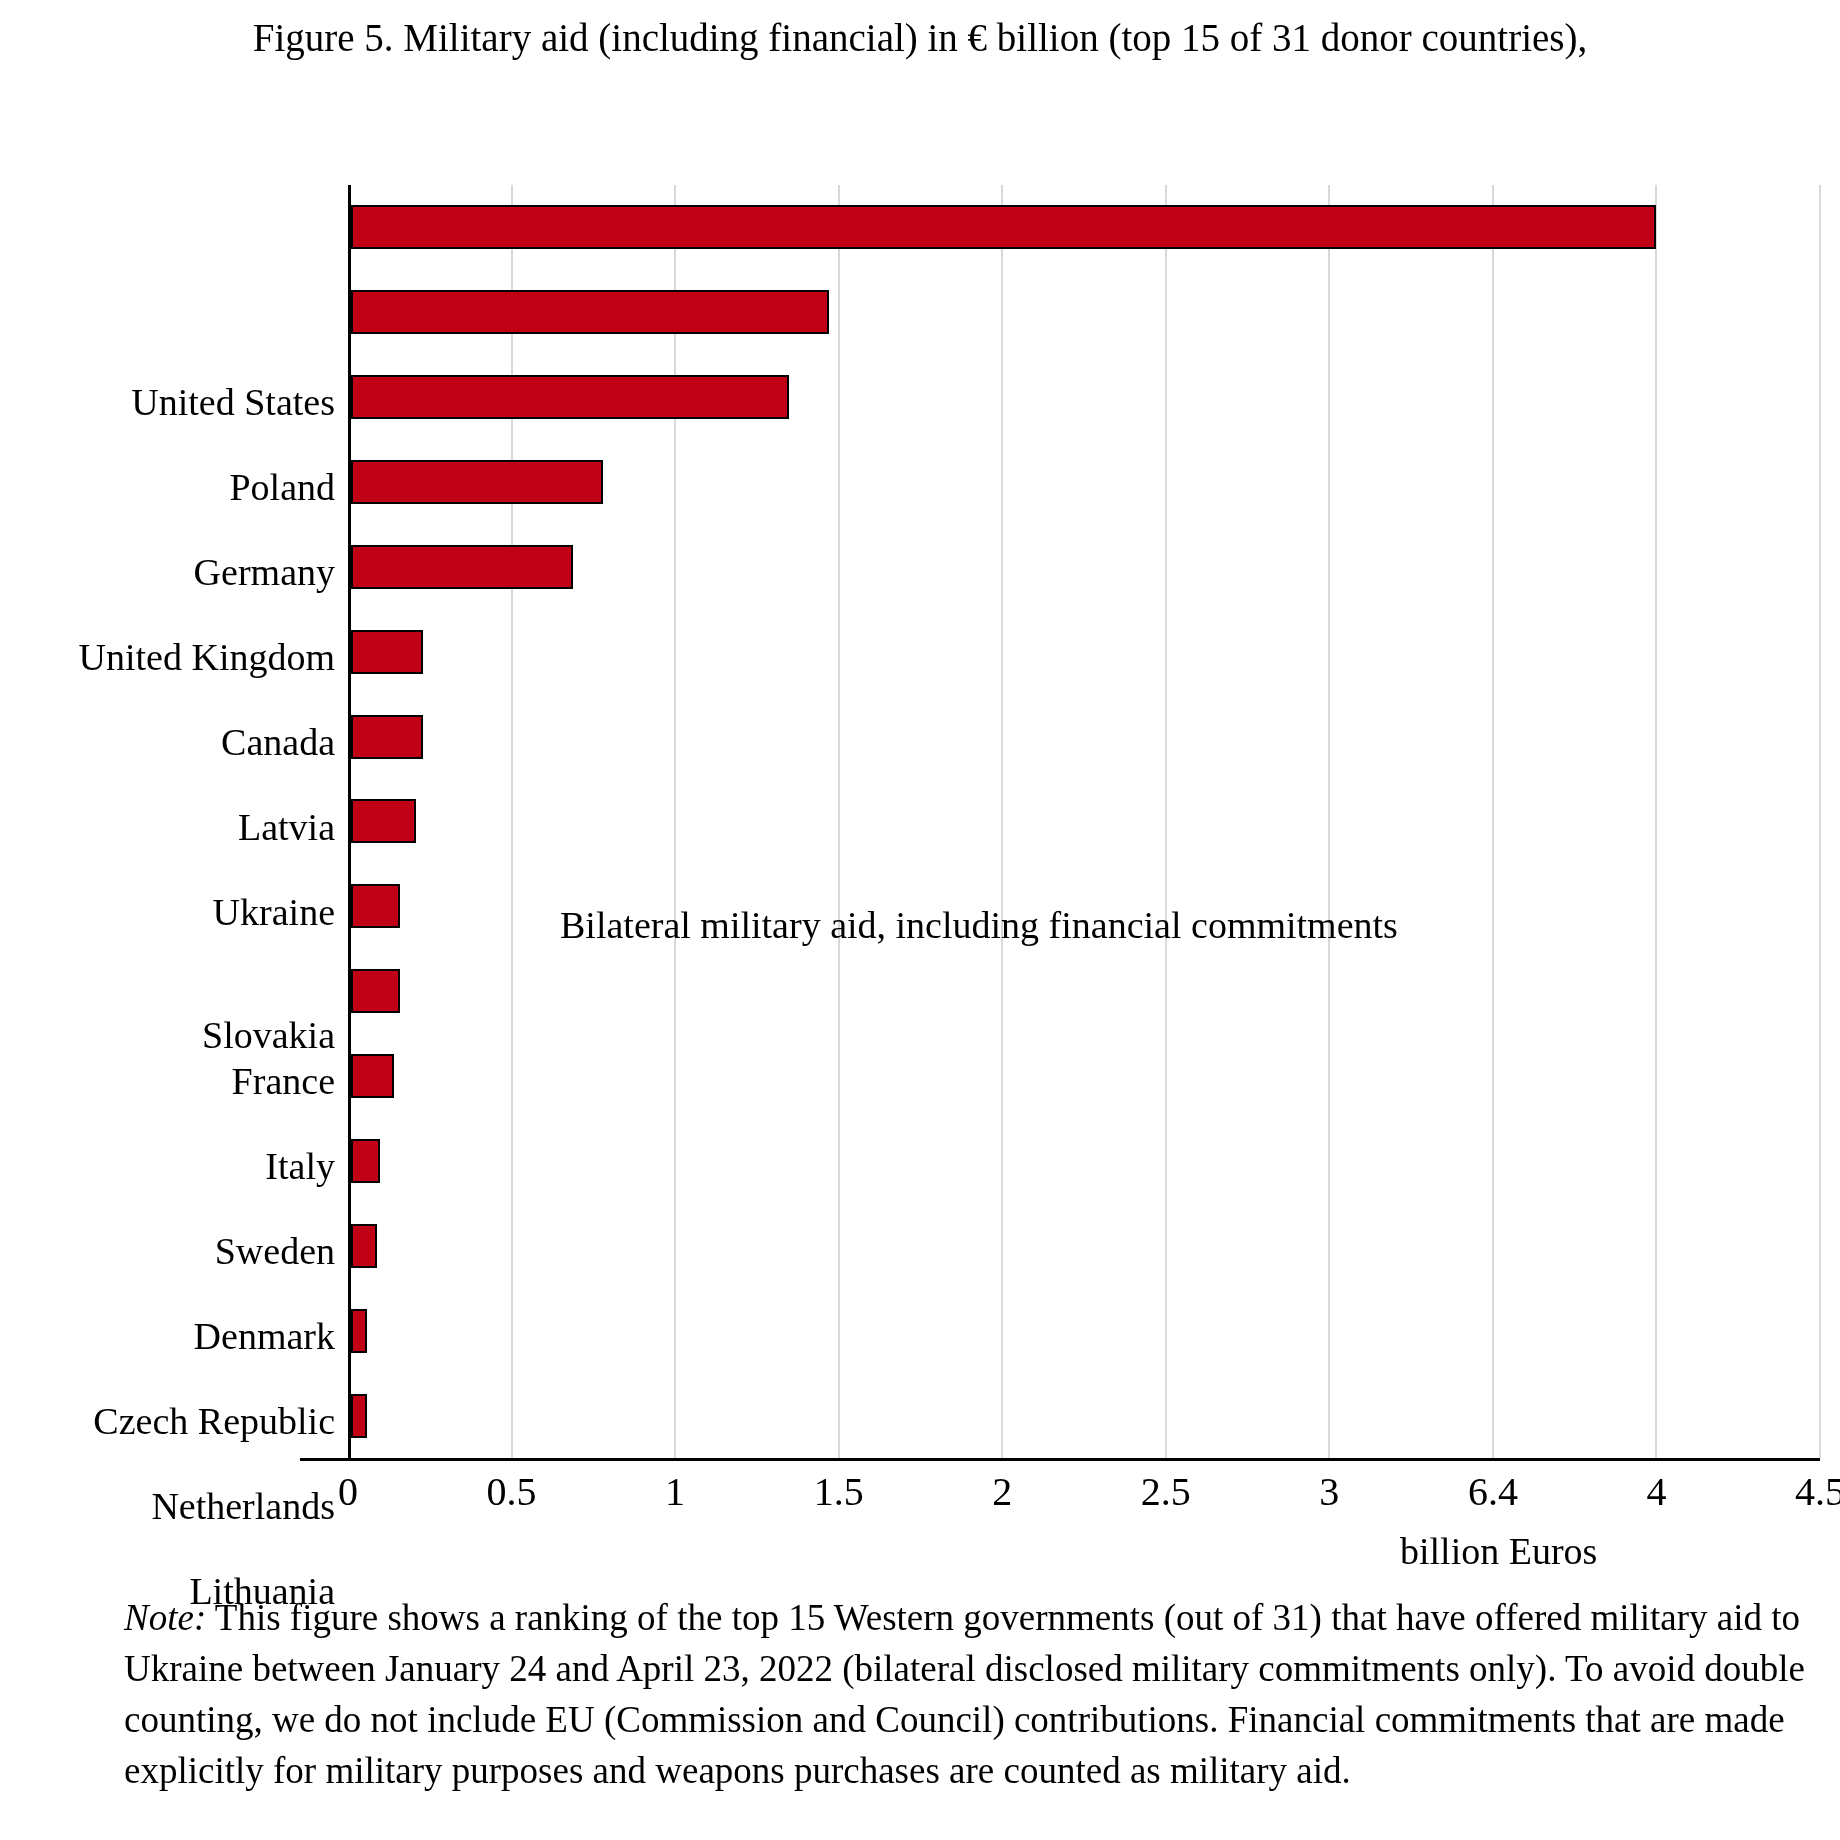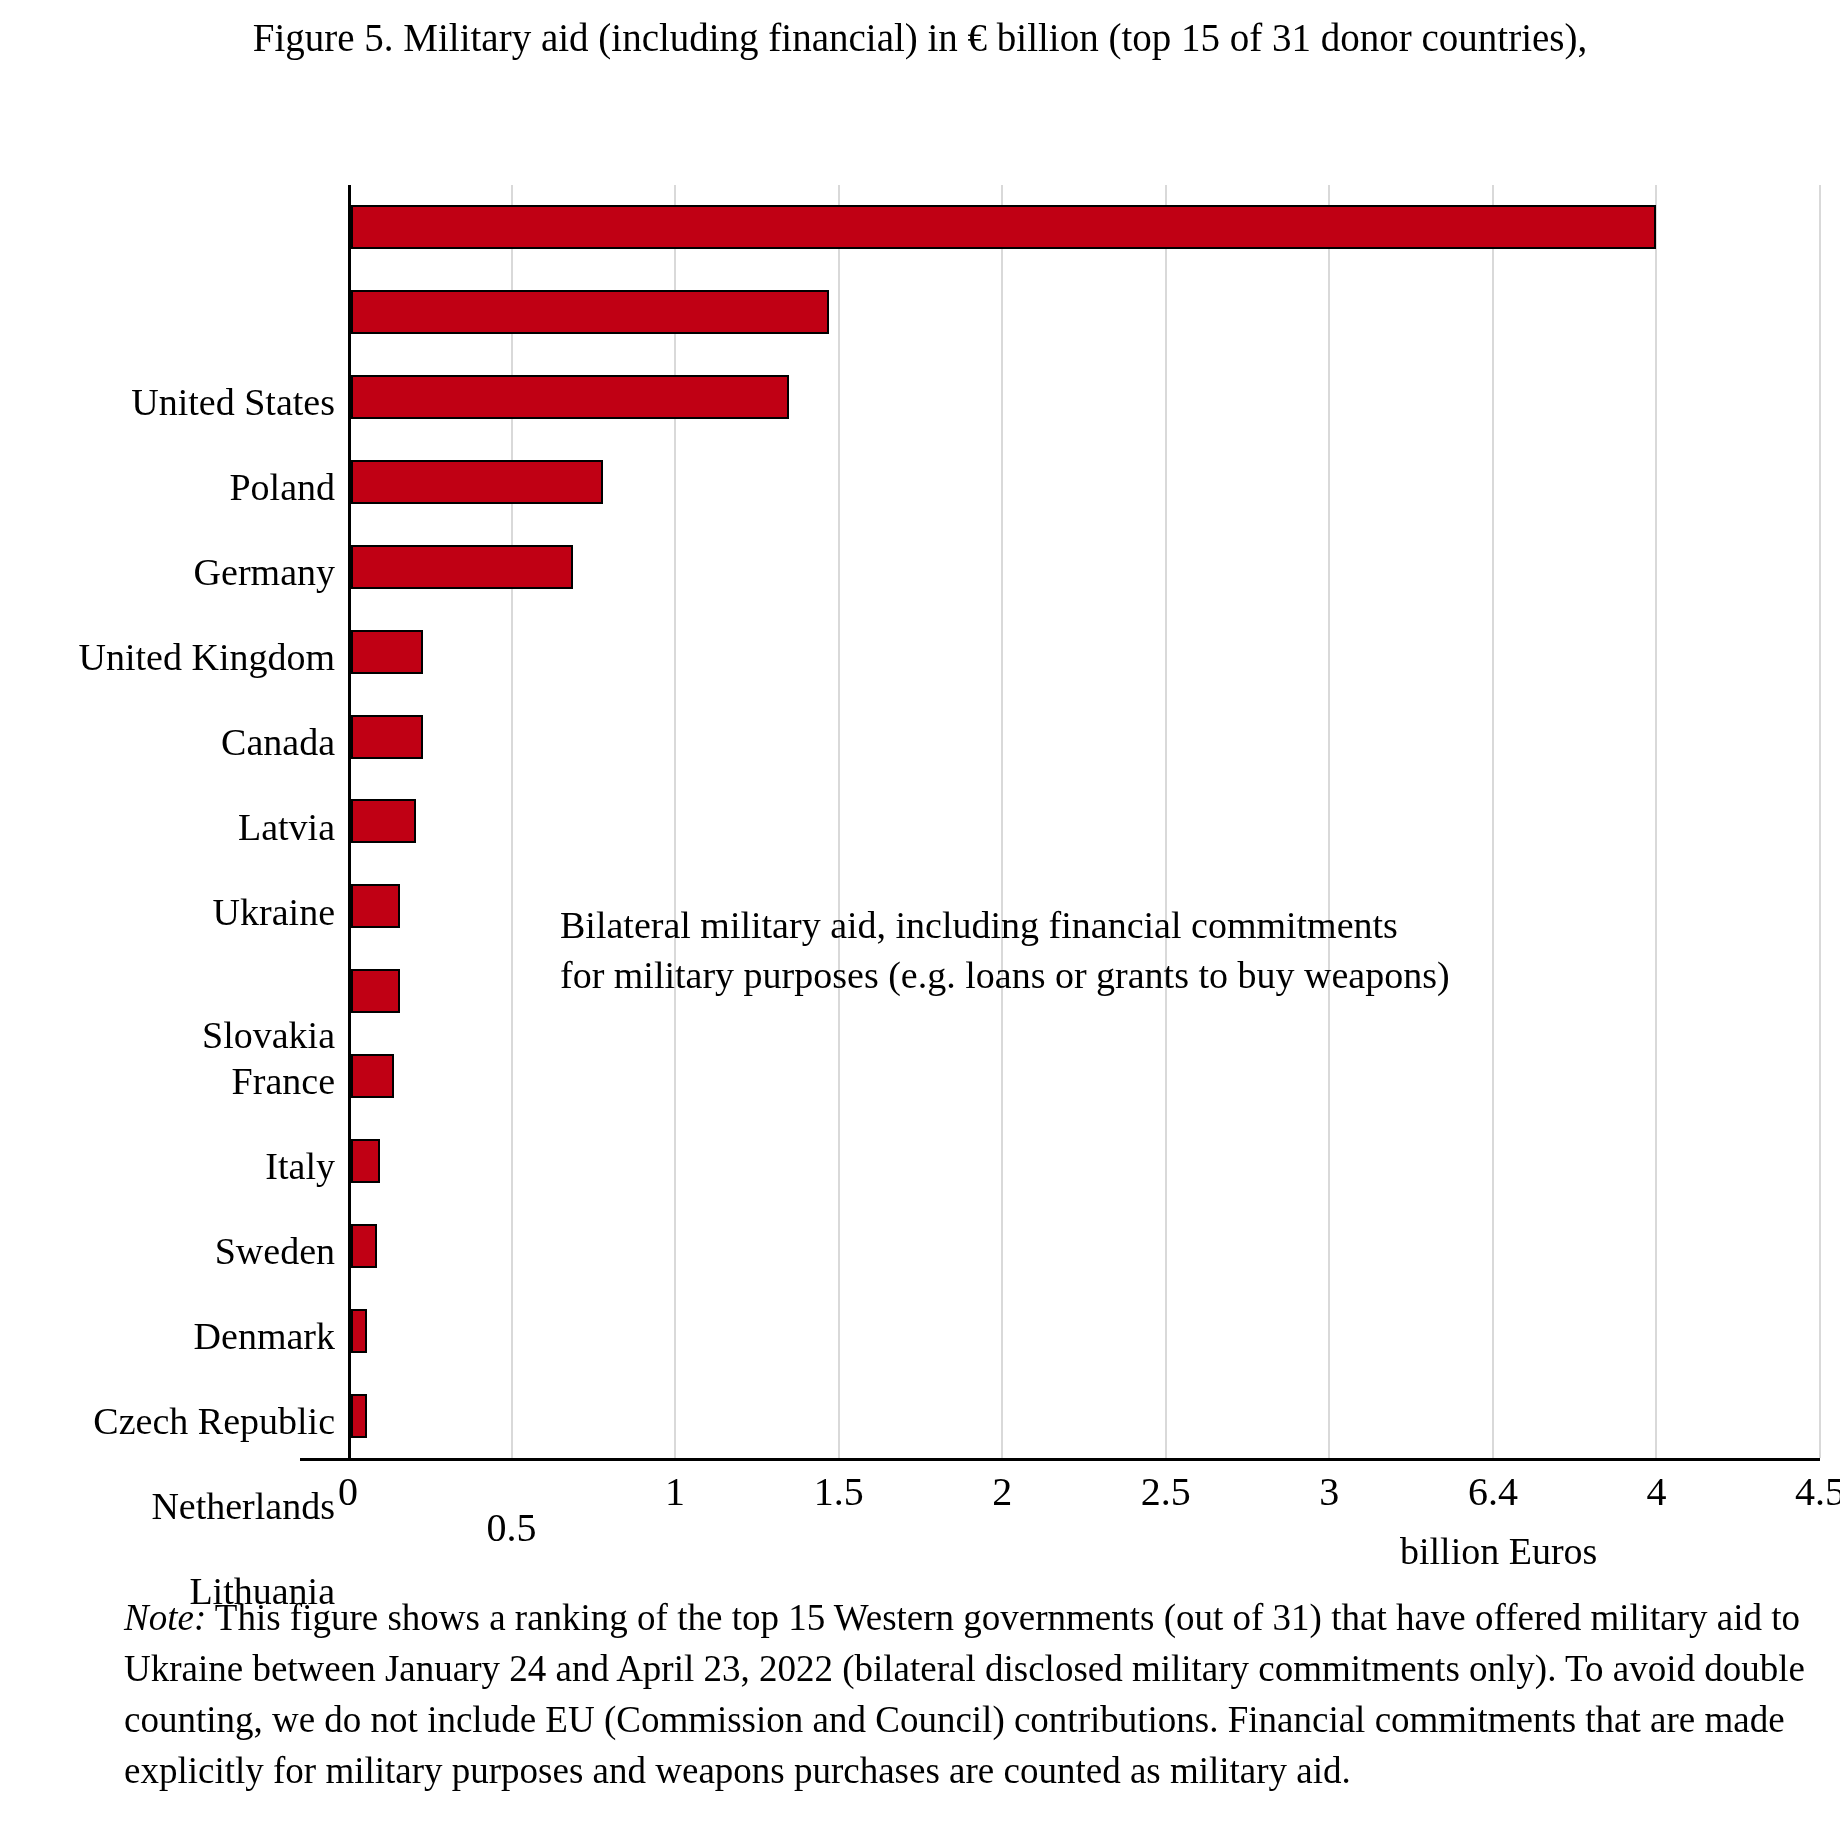--- a/index.html
+++ b/index.html
@@ -232,34 +232,33 @@
         <div class="cat-label" style="top: 906.367px; margin-left: 13px;">France</div>
         <div class="cat-label" style="top: 991.233px;">Italy</div>
         <div class="cat-label" style="top: 1076.1px;">Sweden</div>
         <div class="cat-label" style="top: 1160.97px;">Denmark</div>
         <div class="cat-label" style="top: 1245.83px;">Czech Republic</div>
         <div class="cat-label" style="top: 1330.7px;">Netherlands</div>
         <div class="cat-label" style="top: 1415.57px;">Lithuania</div>
       </div>
     <div id="x-labels">
         <div class="xtick" style="left: 348px;">0</div>
-        <div class="xtick" style="left: 511.556px; margin-top: 36px;">0.5</div>
+        <div class="xtick" style="left: 511.556px;">0.5</div>
         <div class="xtick" style="left: 675.111px;">1</div>
         <div class="xtick" style="left: 838.667px;">1.5</div>
         <div class="xtick" style="left: 1002.22px;">2</div>
         <div class="xtick" style="left: 1165.78px;">2.5</div>
         <div class="xtick" style="left: 1329.33px;">3</div>
         <div class="xtick" style="left: 1492.89px;">6.4</div>
         <div class="xtick" style="left: 1656.44px;">4</div>
         <div class="xtick" style="left: 1820px;">4.5</div>
       </div>
 
     <div class="annotation">
       <div>Bilateral military aid, including financial commitments</div>
-      <div>for military purposes (e.g. loans or grants to buy weapons)</div>
     </div>
 
     <div class="unit-label">billion Euros</div>
   </div>
 
   <div class="note">
     <i>Note:</i><span> This figure shows a ranking of the top 15 Western governments (out of 31) that have offered military aid to Ukraine between January 24 and April 23, 2022 (bilateral disclosed military commitments only). To avoid double counting, we do not include EU (Commission and Council) contributions. Financial commitments that are made explicitly for military purposes and weapons purchases are counted as military aid.</span>
   </div>
 
 </div>

